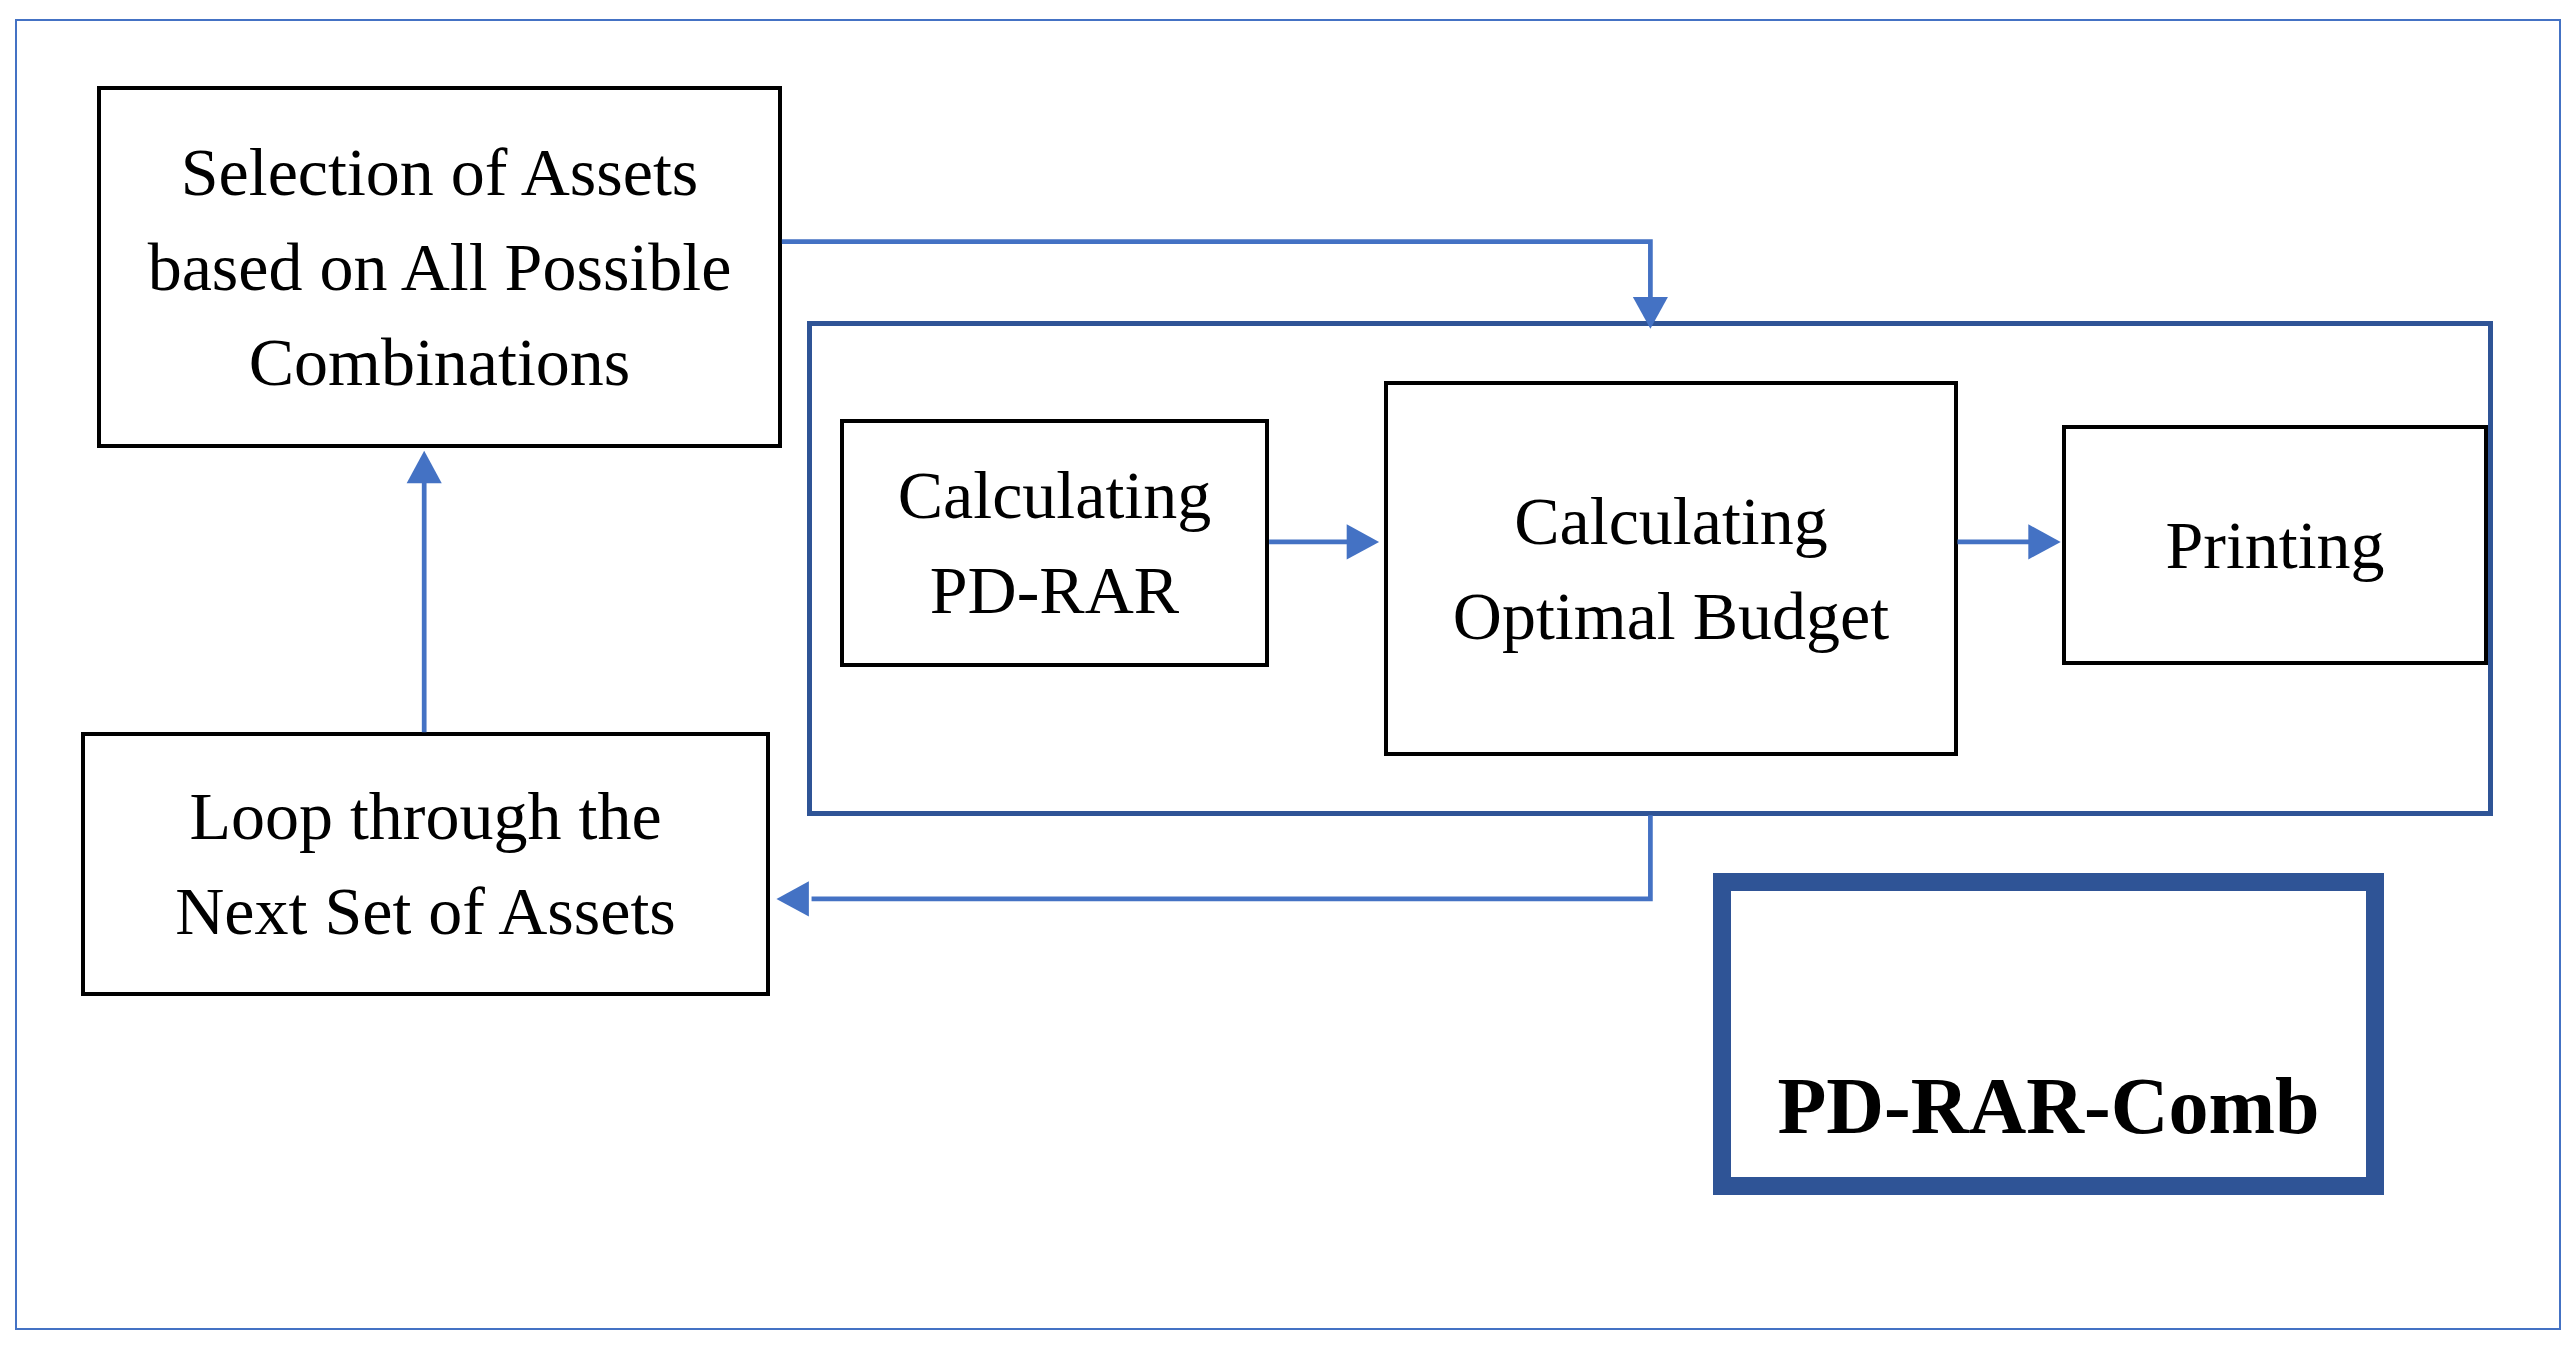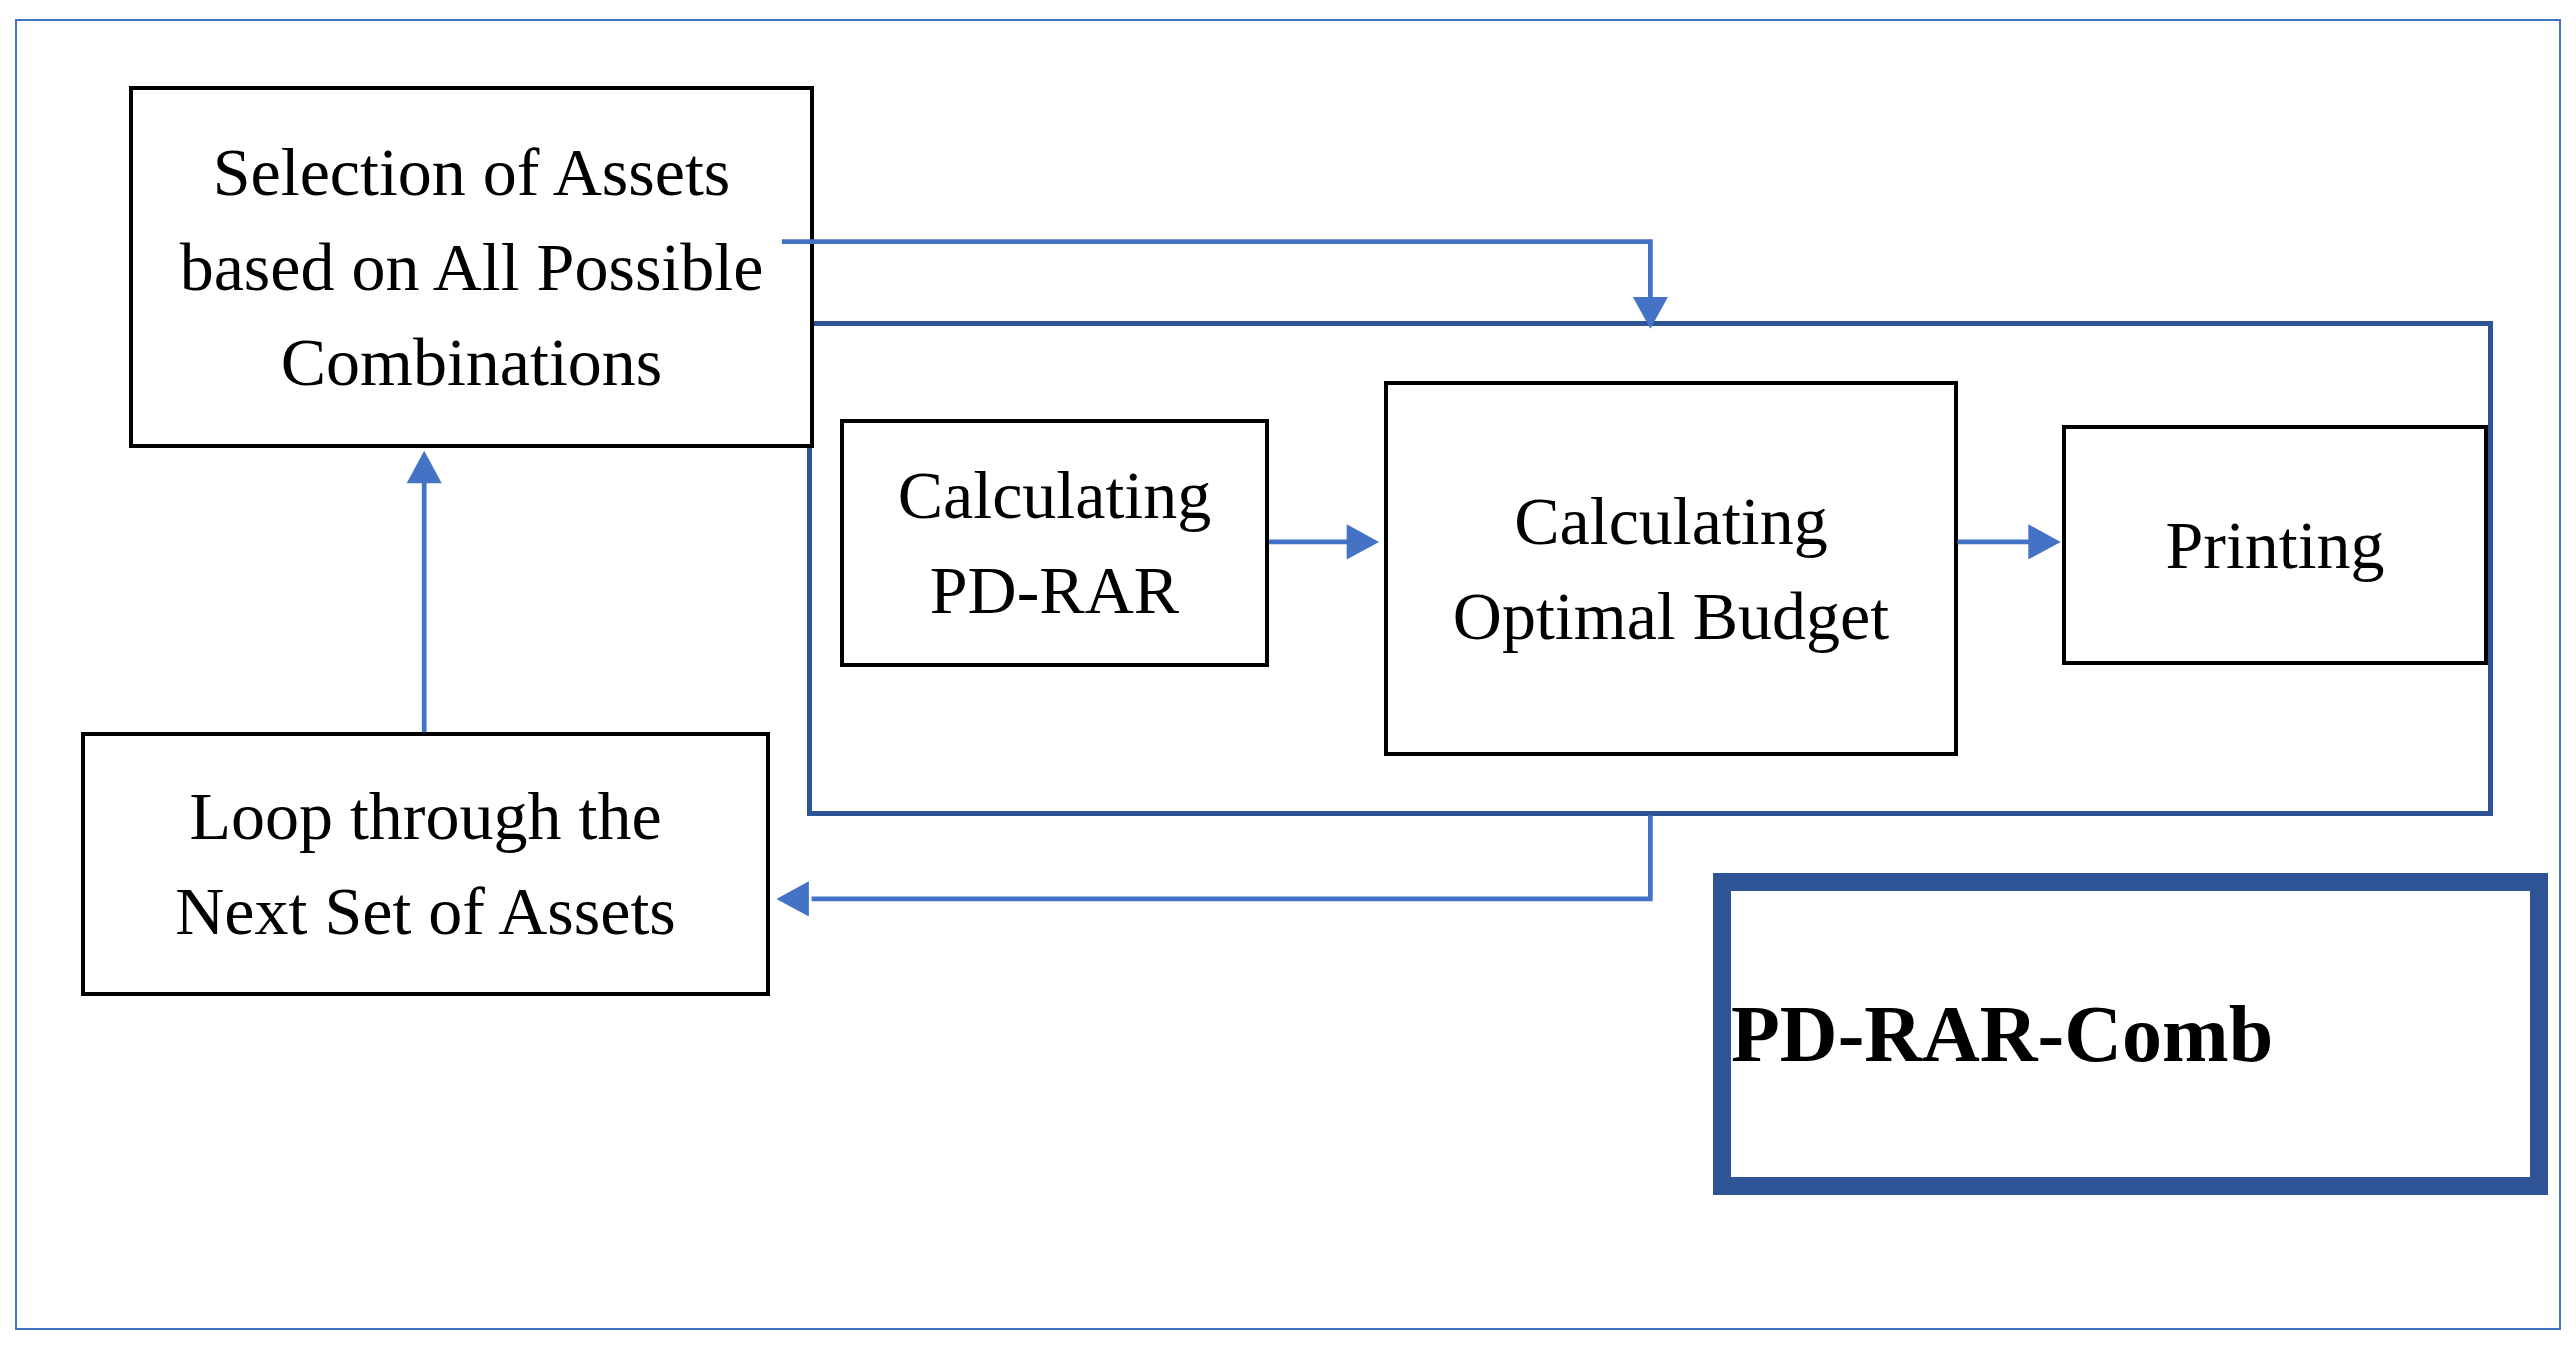--- a/index.html
+++ b/index.html
@@ -14,30 +14,30 @@
   *{margin:0;padding:0;box-sizing:border-box;}
   html,body{width:2576px;height:1347px;background:var(--bg);overflow:hidden;}
   .page{position:relative;width:2576px;height:1347px;background:var(--bg);
         font-family:"Liberation Serif","DejaVu Serif",serif;color:var(--text);}
   .outer-border{position:absolute;left:15px;top:19px;width:2546px;height:1311px;
         border:2.7px solid var(--outer-border);}
   .node{position:absolute;display:flex;flex-direction:column;justify-content:center;
         align-items:center;background:#fff;border:4.7px solid var(--node-border);
         text-align:center;}
   .node .tline{font-size:68px;line-height:95px;white-space:nowrap;}
-  .selection{left:97px;top:86px;width:685px;height:362px;margin-left:32px;}
+  .selection{left:97px;top:86px;width:685px;height:362px;}
   .loop{left:81px;top:732px;width:689px;height:264px;}
   .pdrar{left:840px;top:419px;width:429px;height:248px;}
   .obs{left:1384px;top:381px;width:574px;height:375px;}
   .printing{left:2062px;top:425px;width:426px;height:240px;}
   .process-container{position:absolute;left:807px;top:321px;width:1686px;height:495px;
         border:5.4px solid var(--container-border);background:transparent;}
-  .title-box{position:absolute;left:1713px;top:873px;width:835px;height:322px;
+  .title-box{position:absolute;left:1713px;top:873px;width:671px;height:322px;
         border:18px solid var(--title-border);background:#fff;display:flex;
-        flex-direction:row;justify-content:space-between;align-items:center;text-align:center;}
+        flex-direction:column;justify-content:flex-end;align-items:center;text-align:center;}
   .title-box .tline{font-size:80px;font-weight:bold;line-height:142px;white-space:nowrap;}
   svg.arrows{position:absolute;left:0;top:0;width:2576px;height:1347px;
         pointer-events:none;}
   svg.arrows .shaft{stroke:var(--arrow);stroke-width:7;fill:none;}
   svg.arrows .head{fill:var(--arrow);stroke:none;}
 </style>
 </head>
 <body>
 
 <div class="page">

